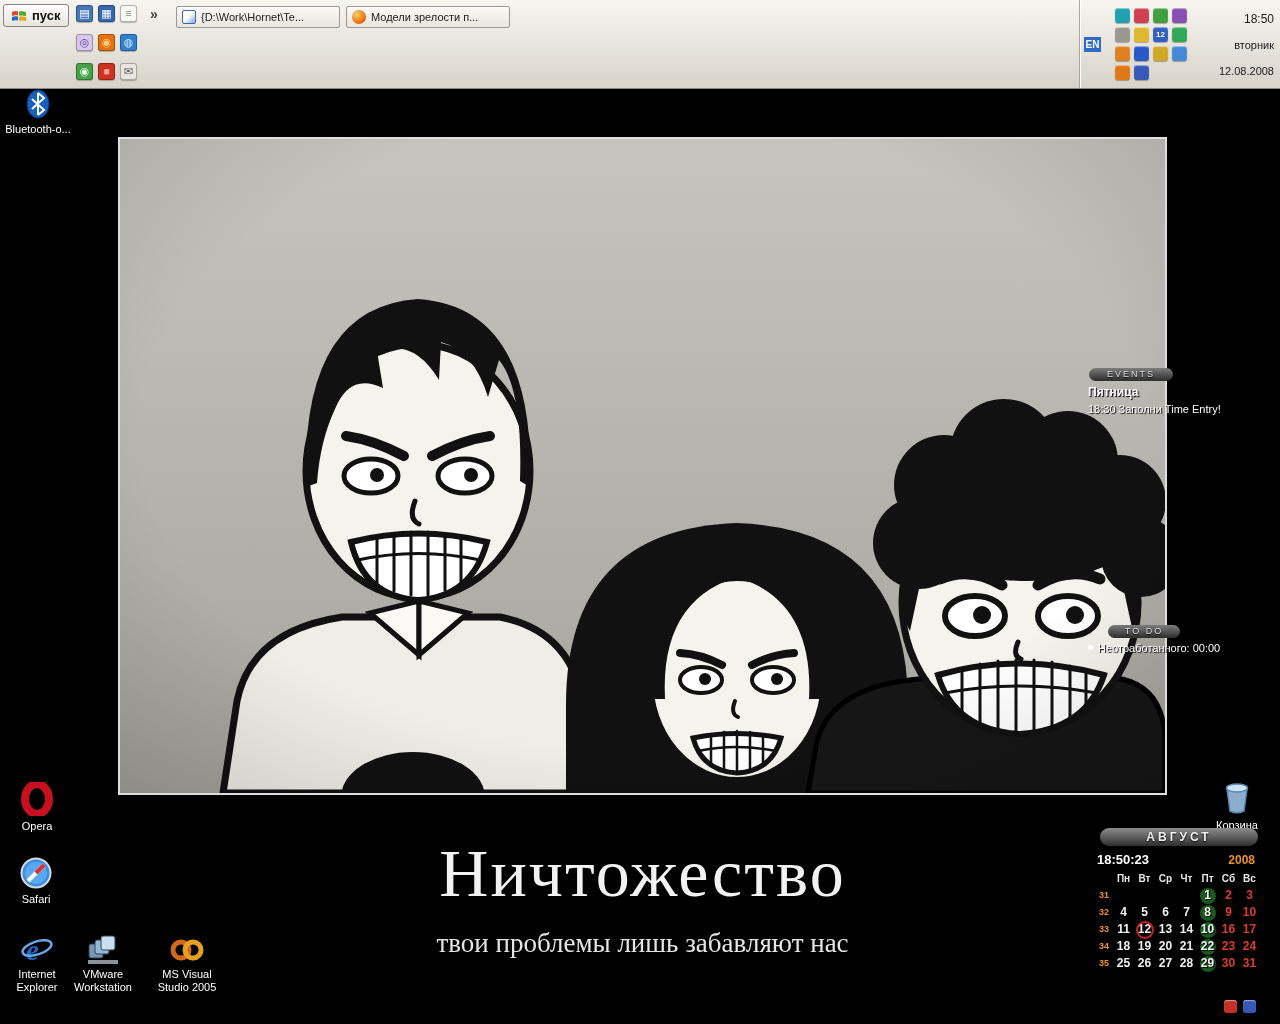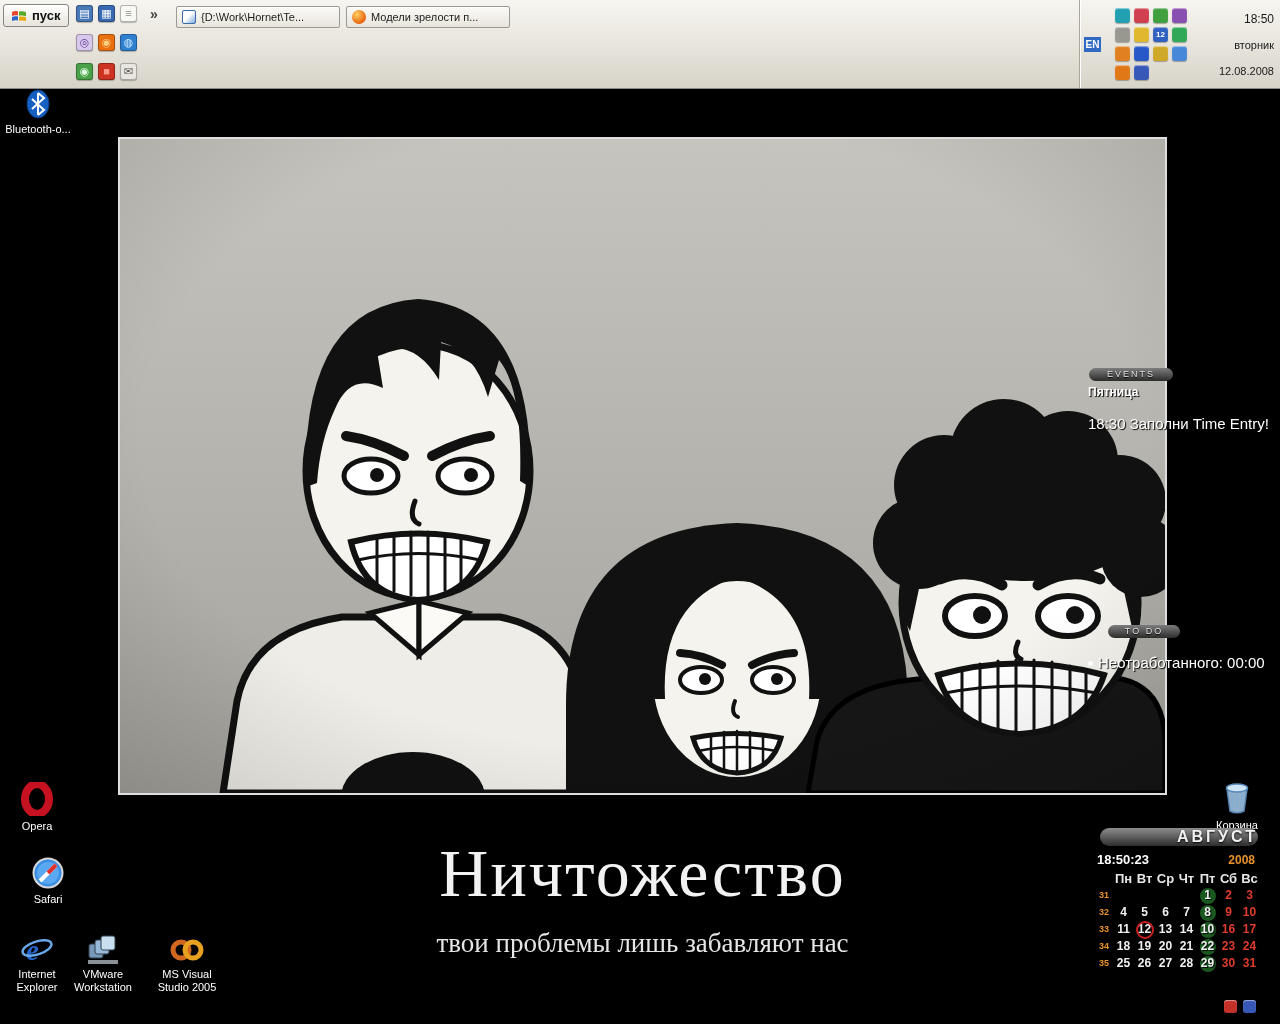--- a/index.html
+++ b/index.html
@@ -57,37 +57,37 @@
   .dlabel{display:inline-block;margin-top:2px;font-size:11px;color:#fff;line-height:1.2;
     text-shadow:1px 1px 2px #000,0 0 3px #000;}
   
   .widget{position:absolute;color:#fff;}
   .w-header{height:13px;line-height:13px;border-radius:7px;text-align:center;
     background:linear-gradient(180deg,#7d7d7d,#2c2c2c);color:#e2e2e2;font-size:9px;letter-spacing:2px;
     text-shadow:0 1px 1px #000;cursor:pointer;}
   .events{left:1088px;top:368px;width:140px;}
   .events .w-header{width:84px;margin-left:1px;}
   .w-day{font-weight:bold;font-size:12px;margin-top:4px;text-shadow:1px 1px 1px #000;}
-  .w-entry{font-size:15px;margin-top:16px;white-space:nowrap;text-shadow:1px 1px 1px #000;cursor:pointer;}
+  .w-entry{font-size:11px;margin-top:4px;white-space:nowrap;text-shadow:1px 1px 1px #000;cursor:pointer;}
   .todo{left:1088px;top:625px;width:140px;}
   .todo .w-header{width:72px;margin-left:20px;}
   .bullet{display:inline-block;width:5px;height:5px;background:#fff;border-radius:50%;
     margin-right:5px;vertical-align:2px;}
   .calendar{position:absolute;left:1093px;top:828px;width:172px;color:#fff;}
-  .cal-header{height:18px;line-height:18px;margin:0 7px;border-radius:9px;text-align:right;
-    background:linear-gradient(180deg,#8d8d8d,#2e2e2e);font-size:16px;font-weight:bold;letter-spacing:3px;
+  .cal-header{height:18px;line-height:18px;margin:0 7px;border-radius:9px;text-align:center;
+    background:linear-gradient(180deg,#8d8d8d,#2e2e2e);font-size:12px;font-weight:bold;letter-spacing:3px;
     color:#f0f0f0;text-shadow:0 1px 2px #000;cursor:pointer;}
   .cal-sub{display:flex;justify-content:space-between;align-items:baseline;
     padding:6px 10px 3px 4px;font-weight:bold;font-size:13px;text-shadow:1px 1px 1px #000;gap:28px;}
   .cal-year{color:var(--year-col,#e8922c);font-size:12px;}
   .cal-grid{display:grid;grid-template-columns:20px repeat(7,21px);grid-auto-rows:17px;}
   .c{text-align:center;font-size:12px;font-weight:bold;line-height:17px;position:relative;z-index:0;
     color:#f0f0f0;text-shadow:1px 1px 1px #000;}
   .c.wk{font-size:9px;color:var(--wk-col,#e8922c);text-align:right;padding-right:4px;box-sizing:border-box;}
-  .c.dow{font-size:13px;color:#e6e6e6;}
+  .c.dow{font-size:10px;color:#e6e6e6;}
   .c.weekend{color:var(--weekend-col,#e03c2c);}
   .c.event::before{content:"";position:absolute;left:50%;top:50%;width:16px;height:16px;
     transform:translate(-50%,-50%);background:var(--event-col,#1a5a20);border-radius:50%;z-index:-1;}
   .c.today::after{content:"";position:absolute;left:50%;top:50%;width:14px;height:14px;
     transform:translate(-50%,-50%);border:2px solid var(--today-col,#cc2020);border-radius:50%;}
   .mini-icons{position:absolute;left:1224px;top:1000px;display:flex;gap:6px;}
   .mini{width:13px;height:13px;border-radius:3px;cursor:pointer;
     box-shadow:inset 0 1px 1px rgba(255,255,255,.5),0 1px 1px rgba(0,0,0,.4);}
 </style>
 </head>
@@ -244,21 +244,21 @@
   <span class="dlabel">Bluetooth-о...</span>
 </div>
 
 <div class="dicon" style="left:1px;top:782px;">
   <svg width="32" height="34" viewBox="0 0 32 34">
     <ellipse cx="16" cy="17" rx="12" ry="15" fill="none" stroke="#c61120" stroke-width="8"></ellipse>
   </svg>
   <span class="dlabel">Opera</span>
 </div>
 
-<div class="dicon" style="left:0px;top:857px;padding-left:12px;">
+<div class="dicon" style="left:0px;top:857px;">
   <svg width="32" height="32" viewBox="0 0 32 32">
     <circle cx="16" cy="16" r="14.5" fill="#3a8ee6" stroke="#d8d8d8" stroke-width="2"></circle>
     <circle cx="16" cy="16" r="11" fill="#5aa8f0"></circle>
     <line x1="8" y1="24" x2="24" y2="8" stroke="#fff" stroke-width="4"></line>
     <line x1="16" y1="16" x2="24" y2="8" stroke="#e03030" stroke-width="4"></line>
   </svg>
   <span class="dlabel">Safari</span>
 </div>
 
 <div class="dicon" style="left:1px;top:934px;">

